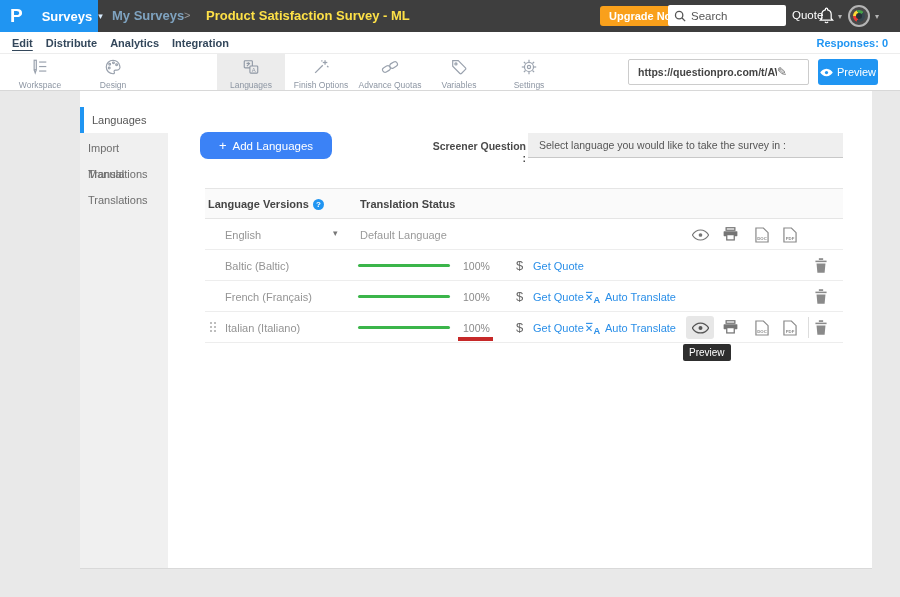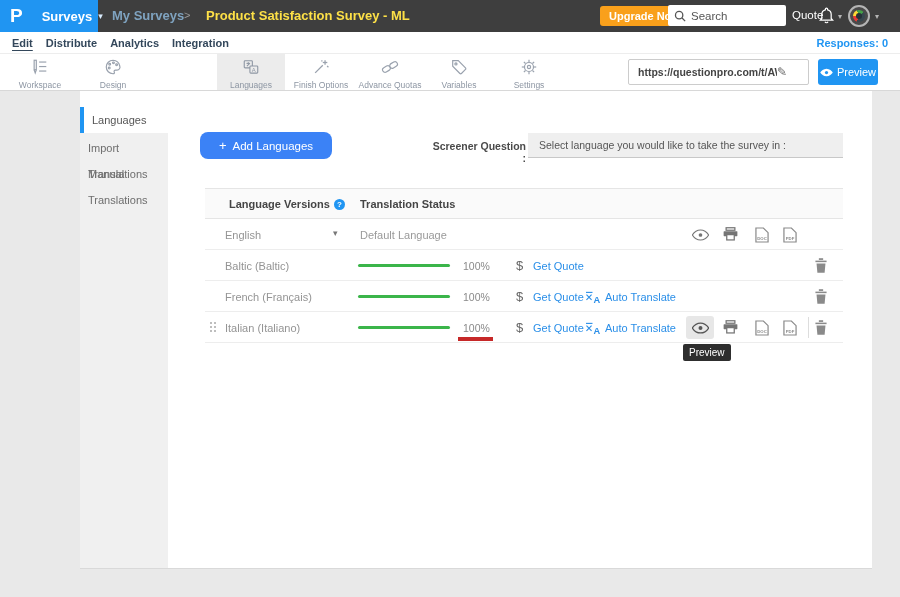--- a/index.html
+++ b/index.html
@@ -52,21 +52,21 @@
   .side-item { position:absolute; left:0; width:88px; height:26px; font-size:11px; color:#6e6e6e; line-height:26px; padding-left:8px; cursor:pointer; }
 
   .add-btn { position:absolute; left:120px; top:41px; width:132px; height:27px; background:#3b82f6; border:none; border-radius:8px; color:#fff; font-size:11.5px; font-weight:normal; font-family:inherit; cursor:pointer; }
   .add-btn .plus { font-size:13px; margin-right:6px; }
   .screener-label { position:absolute; left:352px; top:49px; width:94px; text-align:right; font-size:10.5px; font-weight:bold; color:#4a4a4a; }
   .screener-field { position:absolute; left:448px; top:42px; width:315px; height:25px; background:#efefef; border-bottom:1px solid #c8c8c8; font-size:10.5px; color:#555; line-height:25px; padding-left:11px; cursor:pointer; }
 
   
   .ltable { position:absolute; left:125px; top:97px; width:638px; }
   .thead { position:relative; height:31px; background:#fafafa; border-top:1px solid #e5e5e5; border-bottom:1px solid #e5e5e5; }
-  .thead .c1 { position:absolute; left:24px; top:9px; font-size:11px; font-weight:bold; color:#454545; }
+  .thead .c1 { position:absolute; left:3px; top:9px; font-size:11px; font-weight:bold; color:#454545; }
   .thead .c2 { position:absolute; left:155px; top:9px; font-size:11px; font-weight:bold; color:#454545; }
   .q-icon { display:inline-block; width:11px; height:11px; background:#2095f2; color:#fff; border-radius:50%; font-size:8px; font-weight:bold; text-align:center; line-height:11px; margin-left:4px; vertical-align:1px; cursor:pointer; }
   .trow { position:relative; height:31px; border-bottom:1px solid #ededed; }
   .trow .lang { position:absolute; left:20px; top:10px; font-size:11px; color:#949494; }
   .trow .dd-caret { position:absolute; left:128px; top:9px; color:#777; font-size:9px; cursor:pointer; }
   .trow .status { position:absolute; left:155px; top:10px; font-size:11px; color:#9a9a9a; }
   .trow .bar { position:absolute; left:153px; top:14px; width:92px; height:3px; background:#3bb54a; border-radius:2px; }
   .trow .pct { position:absolute; left:258px; top:10px; font-size:10.5px; color:#8a8a8a; }
   .trow .dollar { position:absolute; left:311px; top:8px; font-size:13px; color:#666; cursor:pointer; }
   .trow .quote { position:absolute; left:328px; top:10px; font-size:11px; color:#2b8fe8; cursor:pointer; }

